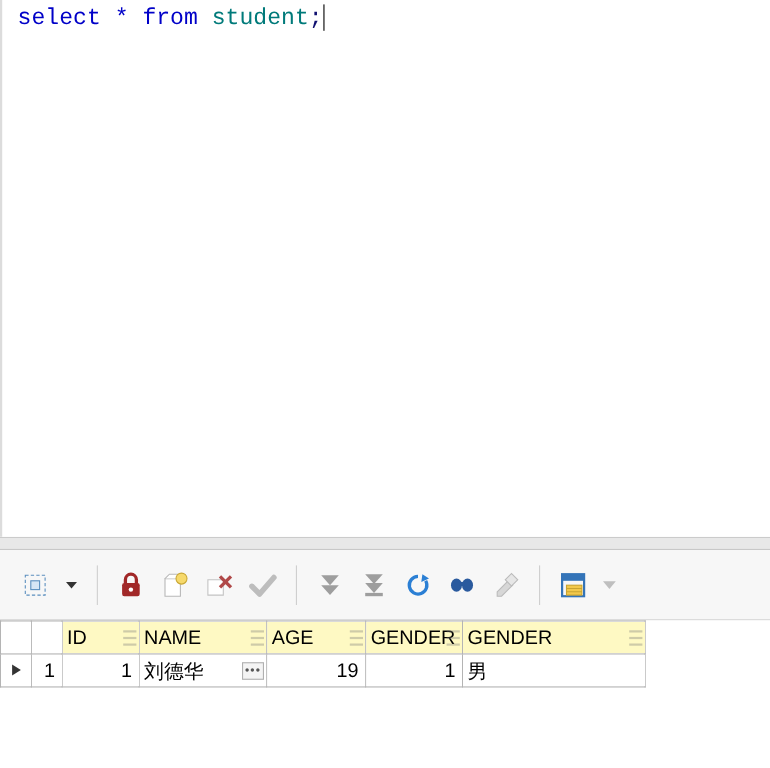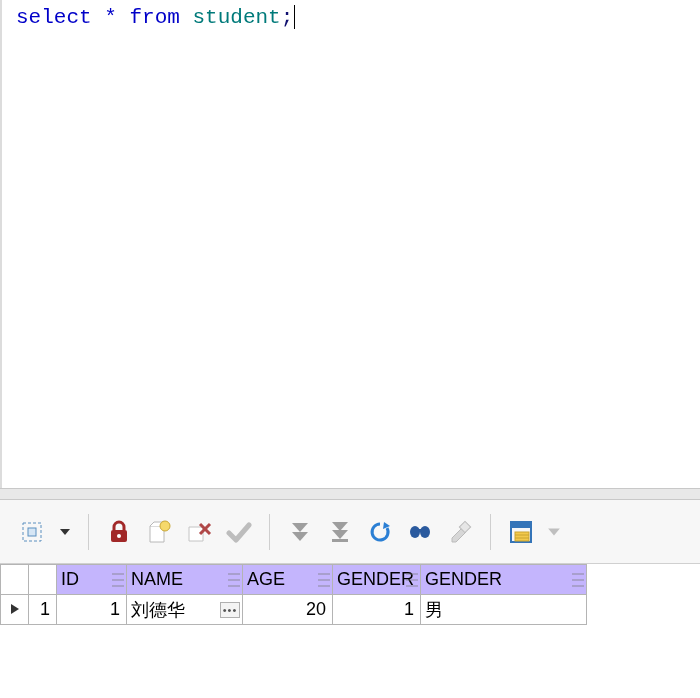--- a/index.html
+++ b/index.html
@@ -52,21 +52,21 @@
   th, td {
     border:1px solid #b4b4b4;
     height:30px;
     padding:0 4px;
     text-align:left;
     white-space:nowrap;
     background:#fff;
     font-weight:normal;
     position:relative;
   }
-  th { background:#c4b5fd; }
+  th { background:#fef9c3; }
   .rowhead { width:28px; background:#fff; text-align:center; padding:0; }
   .rownum { width:28px; background:#fff; text-align:right; padding-right:6px; }
   .col-id    { width:70px; }
   .col-name  { width:116px; }
   .col-age   { width:90px; }
   .col-grade { width:88px; }
   .col-gender{ width:166px; }
   .num { text-align:right; padding-right:6px; }
   .hdr-handle {
     position:absolute; right:2px; top:50%; transform:translateY(-50%);
@@ -245,21 +245,21 @@
           <span>1</span>
         </td>
         <td class="col-id num">
           <span>1</span>
         </td>
         <td class="col-name">
           <span>刘德华</span>
           <span class="cell-ellipsis">•••</span>
         </td>
         <td class="col-age num">
-          <span>20</span>
+          <span>19</span>
         </td>
         <td class="col-grade num">
           <span>1</span>
         </td>
         <td class="col-gender">
           <span>男</span>
         </td>
       </tr>
     </tbody>
       </table>

